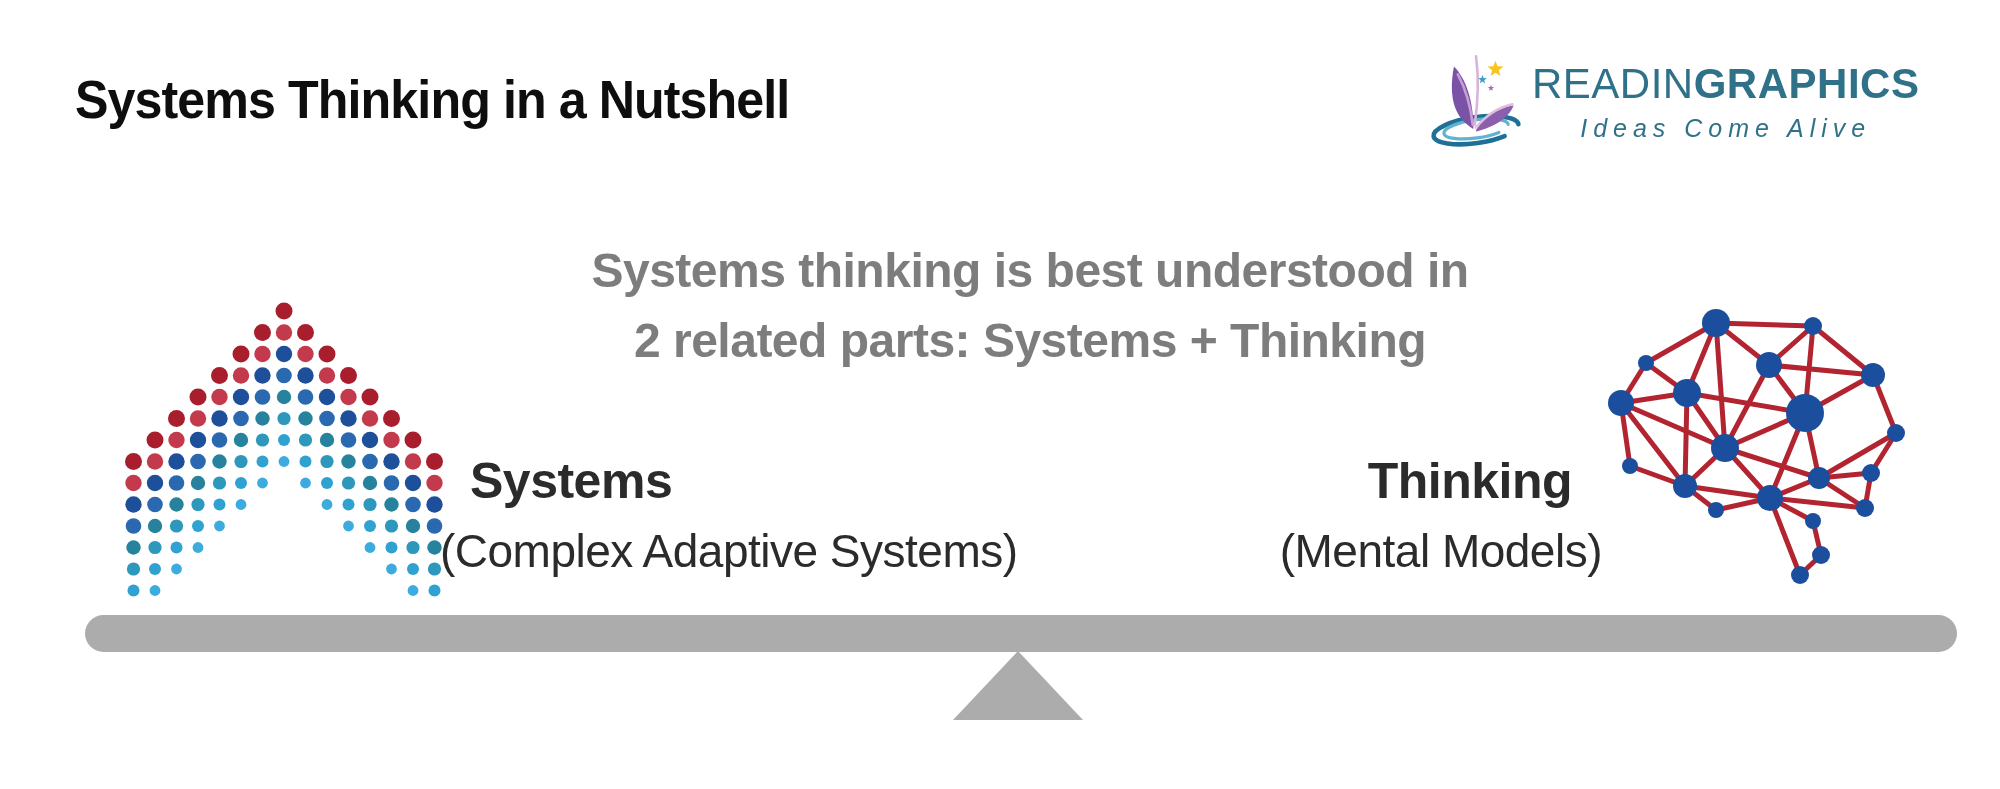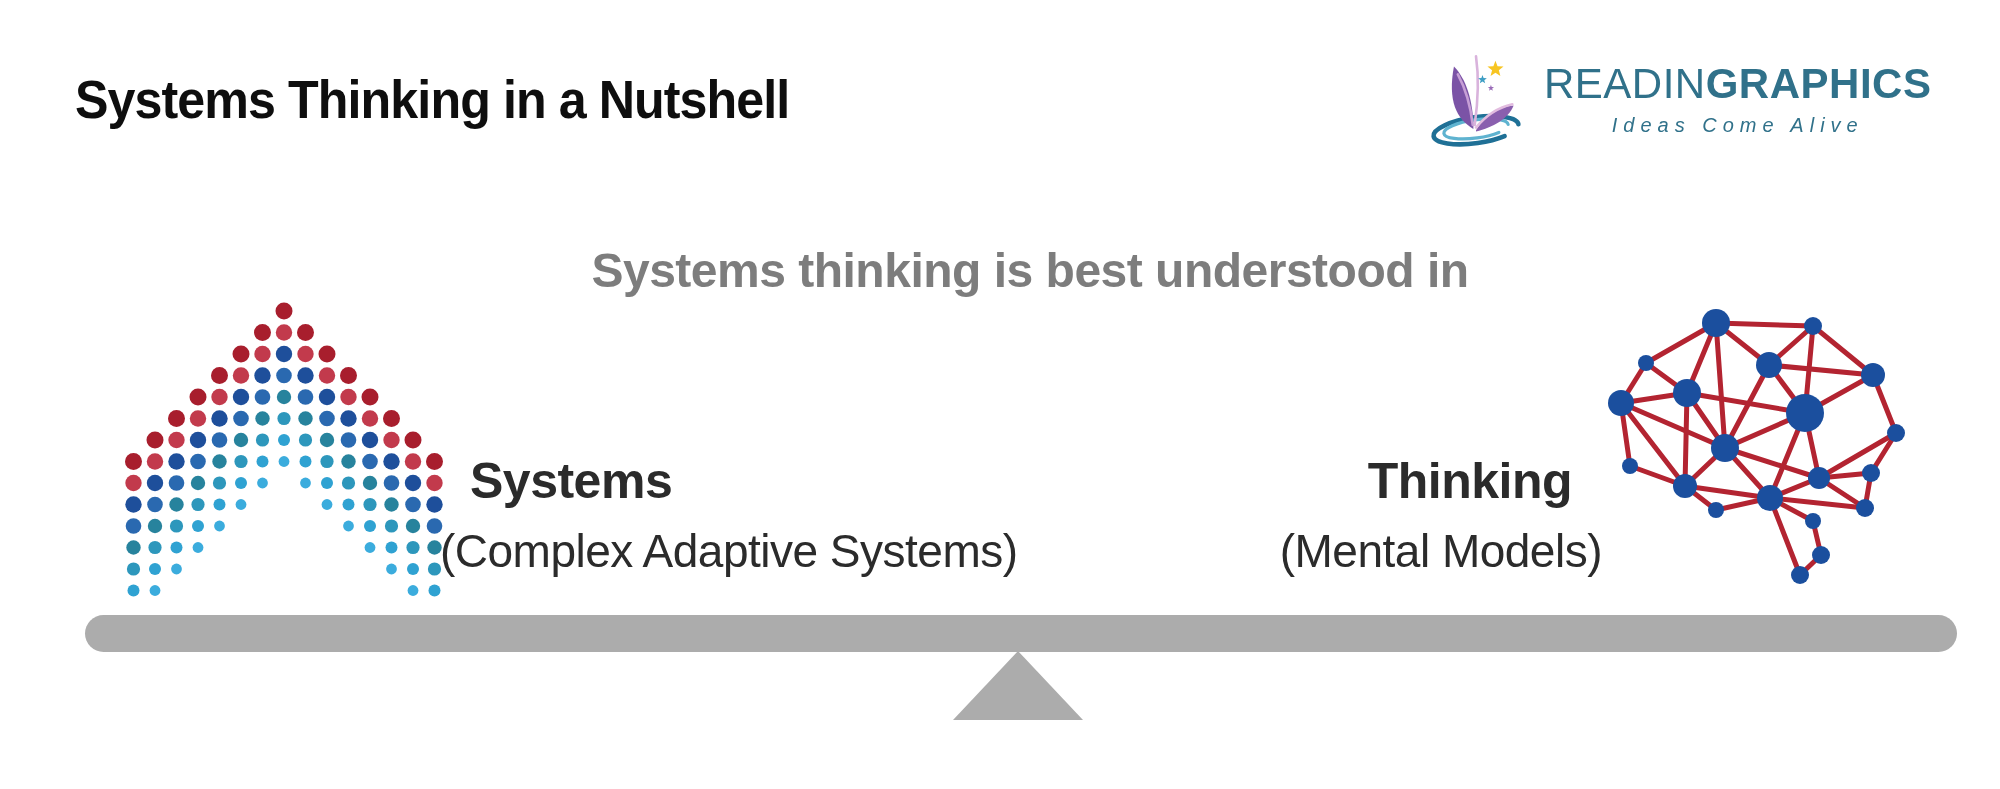--- a/index.html
+++ b/index.html
@@ -9,26 +9,26 @@
   }
   
   .page-title{
     position:absolute;left:75px;top:68px;
     font-size:54px;font-weight:800;color:#0e0e0e;letter-spacing:-1px;
     transform:scaleX(0.93);transform-origin:left top;white-space:nowrap;
   }
   
   .logo{position:absolute;left:1428px;top:52px;}
   .logo-icon{position:absolute;left:0;top:0;}
-  .logo-text{position:absolute;left:116px;top:8px;white-space:nowrap;}
+  .logo-text{position:absolute;left:104px;top:8px;white-space:nowrap;}
   .logo-line1{font-size:42px;letter-spacing:0.5px;}
   .logo-line1 .reg{font-weight:400;}
   .logo-line1 .bold{font-weight:800;}
   .logo-tagline{
-    margin-top:6px;font-size:20px;font-style:italic;font-weight:500;
+    margin-top:6px;font-size:25px;font-style:italic;font-weight:500;
     letter-spacing:6px;text-align:center;
   }
   
   .subtitle{
     position:absolute;left:430px;top:236px;width:1200px;
     text-align:center;font-size:48px;font-weight:700;line-height:70px;
     letter-spacing:-0.5px;
   }
   
   .item-label{position:absolute;color:#2b2b2b;}
@@ -79,20 +79,21 @@
     <div class="logo-text" style="color: rgb(48, 113, 138);">
       <div class="logo-line1">
         <span class="reg">READIN</span><span class="bold">GRAPHICS</span>
       </div>
       <div class="logo-tagline">Ideas Come Alive</div>
     </div>
   </div>
 
   <div class="subtitle" style="color: rgb(125, 125, 125);">
     <div>Systems thinking is best understood in</div>
+    <div>2 related parts: Systems + Thinking</div>
   </div>
 
   <svg class="arch-svg" id="arch-svg" width="350" height="320" viewBox="0 0 350 320">
       <circle cx="174" cy="16" r="8.5" fill="#A81E2D"></circle>
       <circle cx="152.5" cy="37.5" r="8.5" fill="#A81E2D"></circle>
       <circle cx="174" cy="37.5" r="8.2" fill="#C23A4C"></circle>
       <circle cx="195.5" cy="37.5" r="8.5" fill="#A81E2D"></circle>
       <circle cx="131" cy="59" r="8.5" fill="#A81E2D"></circle>
       <circle cx="152.5" cy="59" r="8.2" fill="#C23A4C"></circle>
       <circle cx="174" cy="59" r="8.2" fill="#1E4F9B"></circle>

